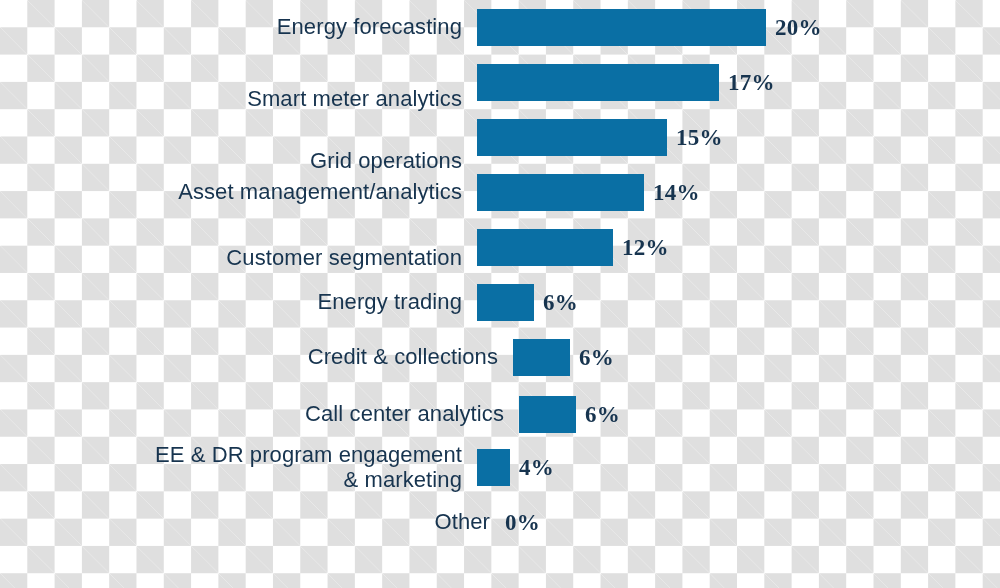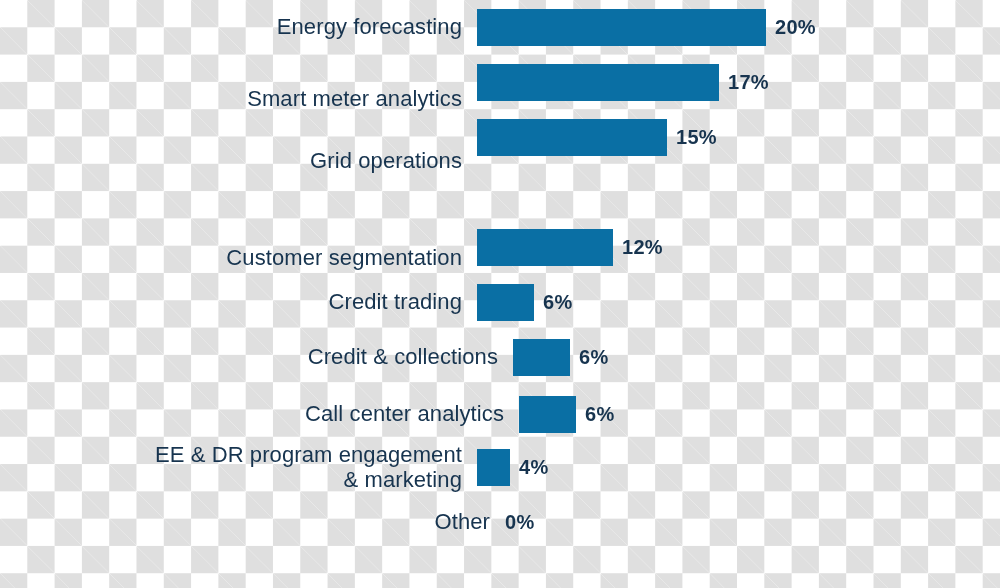--- a/index.html
+++ b/index.html
@@ -65,25 +65,26 @@
   }
 
   .bar {
     height: 37px;
     background: #0a6fa4;
     flex: 0 0 auto;
   }
 
   .value-label {
     color: #17344f;
-    font-size: 20px;
+    font-size: 23px;
     font-weight: 700;
     margin-left: 9px;
     letter-spacing: 0.3px;
     white-space: nowrap;
+    font-family: Liberation Serif, serif;
   }
 
   .value-label.zero {
     margin-left: 0;
   }
 </style>
 </head>
 <body>
 
 <div id="canvas">
@@ -106,31 +107,38 @@
     </div>
 
     <div class="row" style="top:110px;">
       <div class="cat-label" style="color: rgb(23, 52, 79); margin-top: 48px;">Grid operations</div>
       <div class="bar-area">
         <div class="bar" style="width: 190px; background: rgb(10, 111, 164);"></div>
         <div class="value-label" style="color: rgb(23, 52, 79);">15%</div>
       </div>
     </div>
 
+    <div class="row" style="top:165px;">
+      <div class="cat-label" style="color: rgb(23, 52, 79);">Asset management/analytics</div>
+      <div class="bar-area">
+        <div class="bar" style="width: 167px; background: rgb(10, 111, 164);"></div>
+        <div class="value-label" style="color: rgb(23, 52, 79);">14%</div>
+      </div>
+    </div>
 
     <div class="row" style="top:220px;">
       <div class="cat-label" style="color: rgb(23, 52, 79); margin-top: 21px;">Customer segmentation</div>
       <div class="bar-area">
         <div class="bar" style="width: 136px; background: rgb(10, 111, 164);"></div>
         <div class="value-label" style="color: rgb(23, 52, 79);">12%</div>
       </div>
     </div>
 
     <div class="row" style="top:275px;">
-      <div class="cat-label" style="color: rgb(23, 52, 79);">Credit trading</div>
+      <div class="cat-label" style="color: rgb(23, 52, 79);">Energy trading</div>
       <div class="bar-area">
         <div class="bar" style="width: 57px; background: rgb(10, 111, 164);"></div>
         <div class="value-label" style="color: rgb(23, 52, 79);">6%</div>
       </div>
     </div>
 
     <div class="row" style="top:330px;padding-left:36px;">
       <div class="cat-label" style="color: rgb(23, 52, 79);">Credit &amp; collections</div>
       <div class="bar-area">
         <div class="bar" style="width: 57px; background: rgb(10, 111, 164);"></div>

